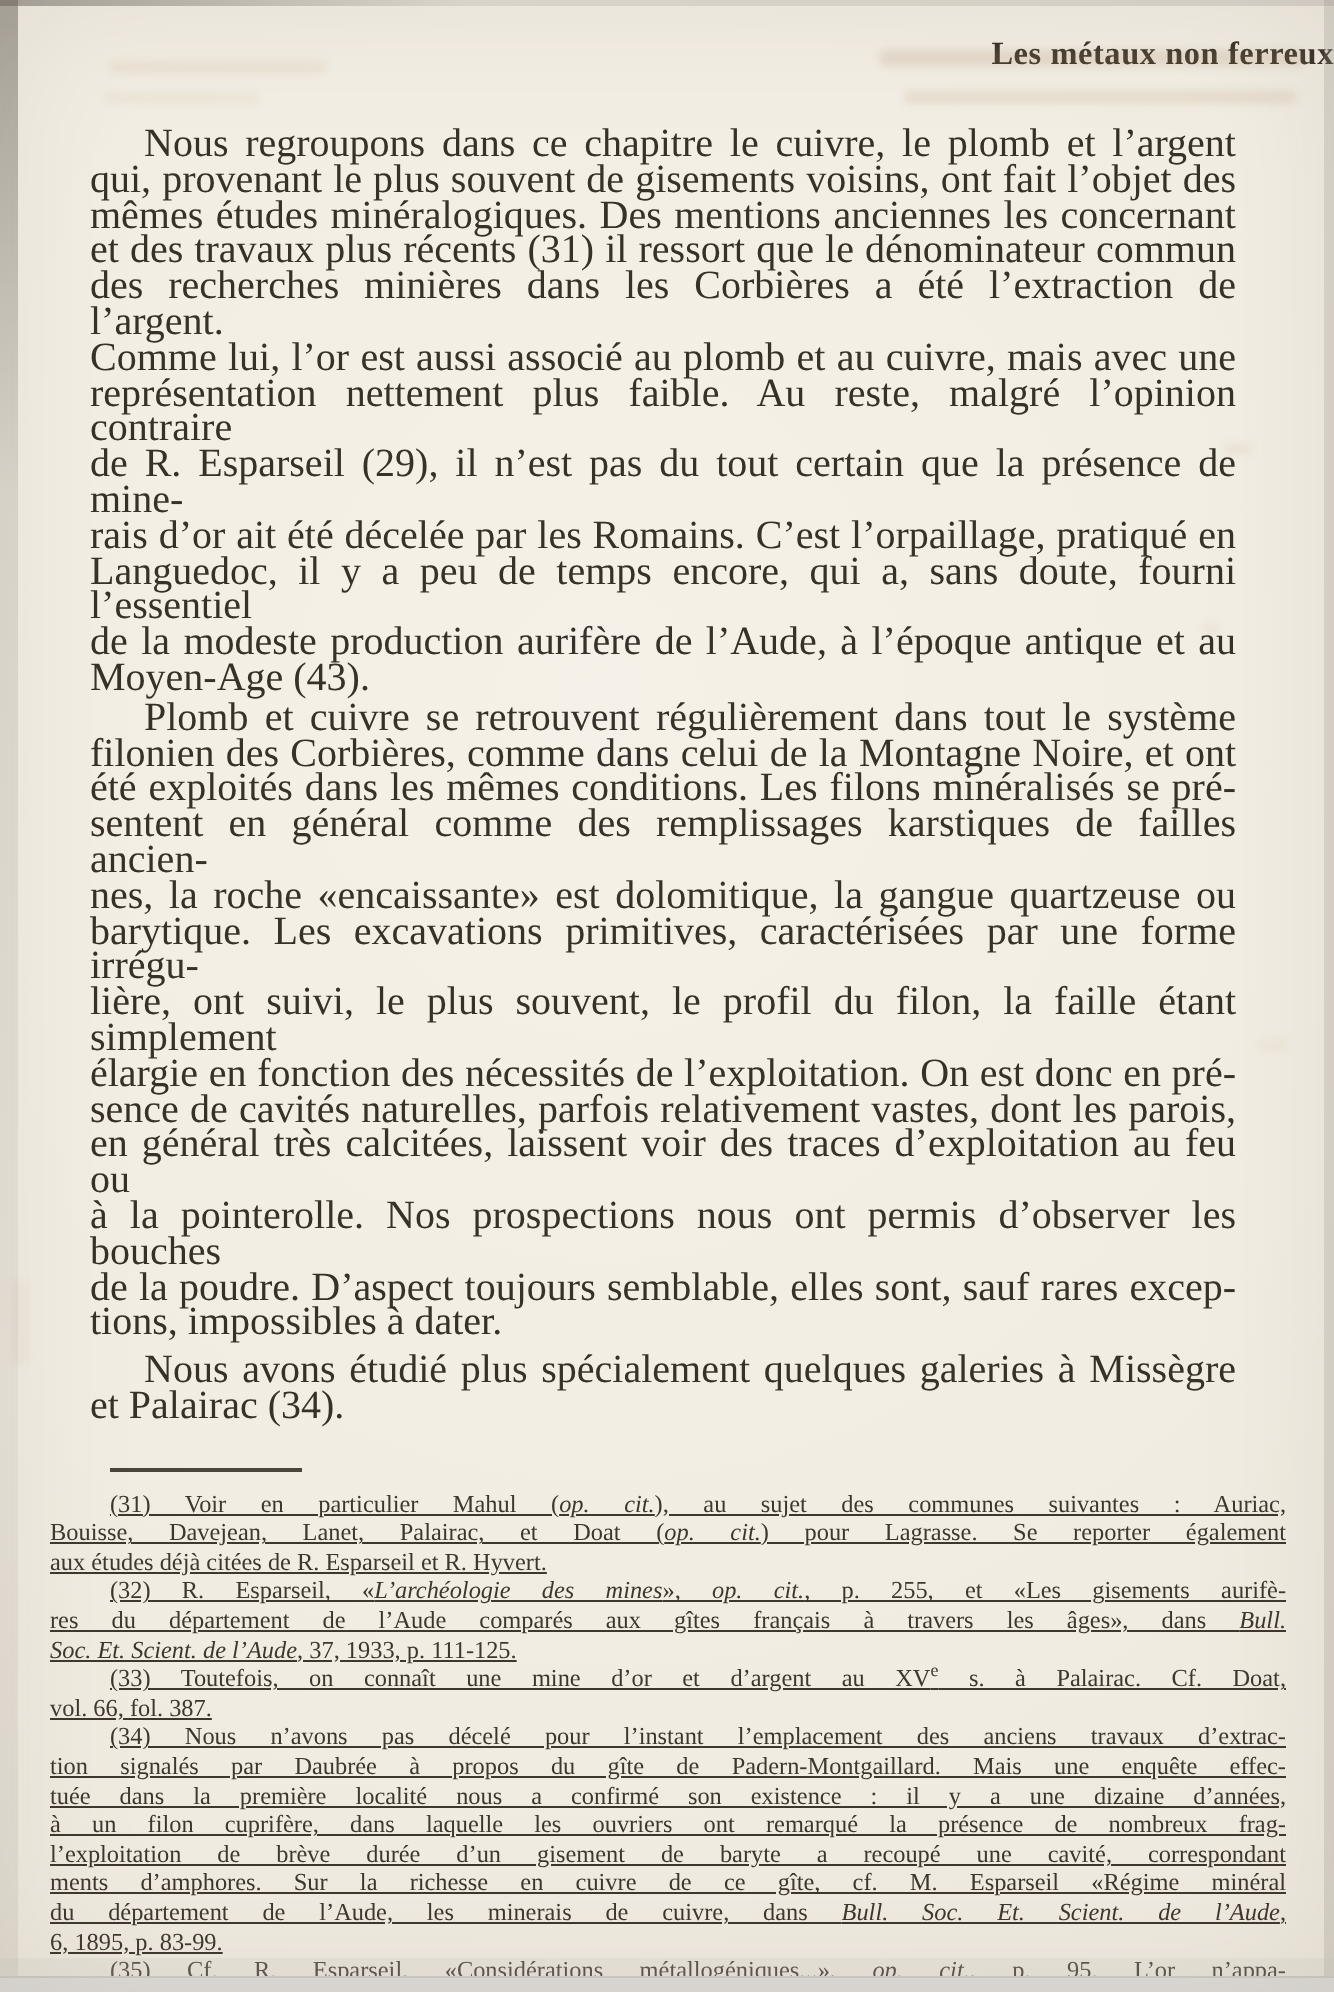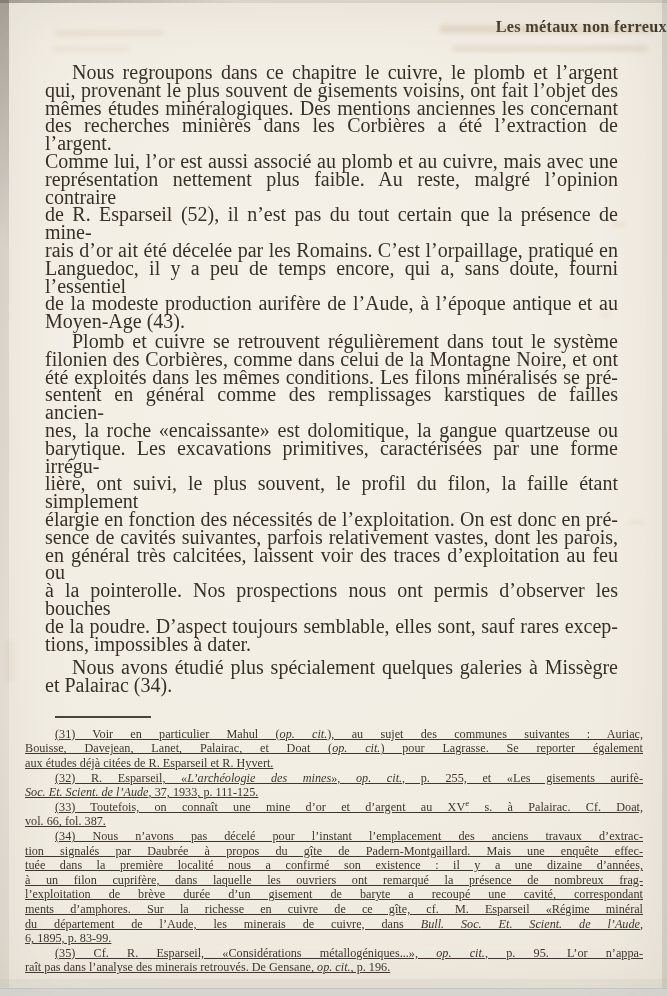--- a/index.html
+++ b/index.html
@@ -74,39 +74,40 @@
   <span class="ghost g7"></span>
   <span class="ghost g8"></span>
 
   <h1 class="title">Les métaux non ferreux</h1>
 
   <div class="body-text" id="body-text">
       <div class="para">
         <div class="line first">Nous regroupons dans ce chapitre le cuivre, le plomb et l’argent</div>
         <div class="line">qui, provenant le plus souvent de gisements voisins, ont fait l’objet des</div>
         <div class="line">mêmes études minéralogiques. Des mentions anciennes les concernant</div>
+        <div class="line">et des travaux plus récents (31) il ressort que le dénominateur commun</div>
         <div class="line">des recherches minières dans les Corbières a été l’extraction de l’argent.</div>
         <div class="line">Comme lui, l’or est aussi associé au plomb et au cuivre, mais avec une</div>
         <div class="line">représentation nettement plus faible. Au reste, malgré l’opinion contraire</div>
-        <div class="line">de R. Esparseil (52), il n’est pas du tout certain que la présence de mine-</div>
+        <div class="line">de R. Esparseil (29), il n’est pas du tout certain que la présence de mine-</div>
         <div class="line">rais d’or ait été décelée par les Romains. C’est l’orpaillage, pratiqué en</div>
         <div class="line">Languedoc, il y a peu de temps encore, qui a, sans doute, fourni l’essentiel</div>
         <div class="line">de la modeste production aurifère de l’Aude, à l’époque antique et au</div>
         <div class="line last">Moyen-Age (43).</div>
       </div>
       <div class="para">
         <div class="line first">Plomb et cuivre se retrouvent régulièrement dans tout le système</div>
         <div class="line">filonien des Corbières, comme dans celui de la Montagne Noire, et ont</div>
         <div class="line">été exploités dans les mêmes conditions. Les filons minéralisés se pré-</div>
         <div class="line">sentent en général comme des remplissages karstiques de failles ancien-</div>
         <div class="line">nes, la roche «encaissante» est dolomitique, la gangue quartzeuse ou</div>
         <div class="line">barytique. Les excavations primitives, caractérisées par une forme irrégu-</div>
         <div class="line">lière, ont suivi, le plus souvent, le profil du filon, la faille étant simplement</div>
         <div class="line">élargie en fonction des nécessités de l’exploitation. On est donc en pré-</div>
-        <div class="line">sence de cavités suivantes, parfois relativement vastes, dont les parois,</div>
+        <div class="line">sence de cavités naturelles, parfois relativement vastes, dont les parois,</div>
         <div class="line">en général très calcitées, laissent voir des traces d’exploitation au feu ou</div>
         <div class="line">à la pointerolle. Nos prospections nous ont permis d’observer les bouches</div>
         <div class="line">de la poudre. D’aspect toujours semblable, elles sont, sauf rares excep-</div>
         <div class="line last">tions, impossibles à dater.</div>
       </div>
       <div class="para">
         <div class="line first">Nous avons étudié plus spécialement quelques galeries à Missègre</div>
         <div class="line last">et Palairac (34).</div>
       </div>
     </div>
@@ -114,20 +115,21 @@
   <div class="fn-rule"></div>
 
   <div class="footnotes" id="footnotes">
       <div class="fn">
         <div class="line first">(31) Voir en particulier Mahul (<i>op. cit.</i>), au sujet des communes suivantes : Auriac,</div>
         <div class="line">Bouisse, Davejean, Lanet, Palairac, et Doat (<i>op. cit.</i>) pour Lagrasse. Se reporter également</div>
         <div class="line last">aux études déjà citées de R. Esparseil et R. Hyvert.</div>
       </div>
       <div class="fn">
         <div class="line first">(32) R. Esparseil, «<i>L’archéologie des mines</i>», <i>op. cit.</i>, p. 255, et «Les gisements aurifè-</div>
+        <div class="line">res du département de l’Aude comparés aux gîtes français à travers les âges», dans <i>Bull.</i></div>
         <div class="line last"><i>Soc. Et. Scient. de l’Aude</i>, 37, 1933, p. 111-125.</div>
       </div>
       <div class="fn">
         <div class="line first">(33) Toutefois, on connaît une mine d’or et d’argent au XV<sup>e</sup> s. à Palairac. Cf. Doat,</div>
         <div class="line last">vol. 66, fol. 387.</div>
       </div>
       <div class="fn">
         <div class="line first">(34) Nous n’avons pas décelé pour l’instant l’emplacement des anciens travaux d’extrac-</div>
         <div class="line">tion signalés par Daubrée à propos du gîte de Padern-Montgaillard. Mais une enquête effec-</div>
         <div class="line">tuée dans la première localité nous a confirmé son existence : il y a une dizaine d’années,</div>

